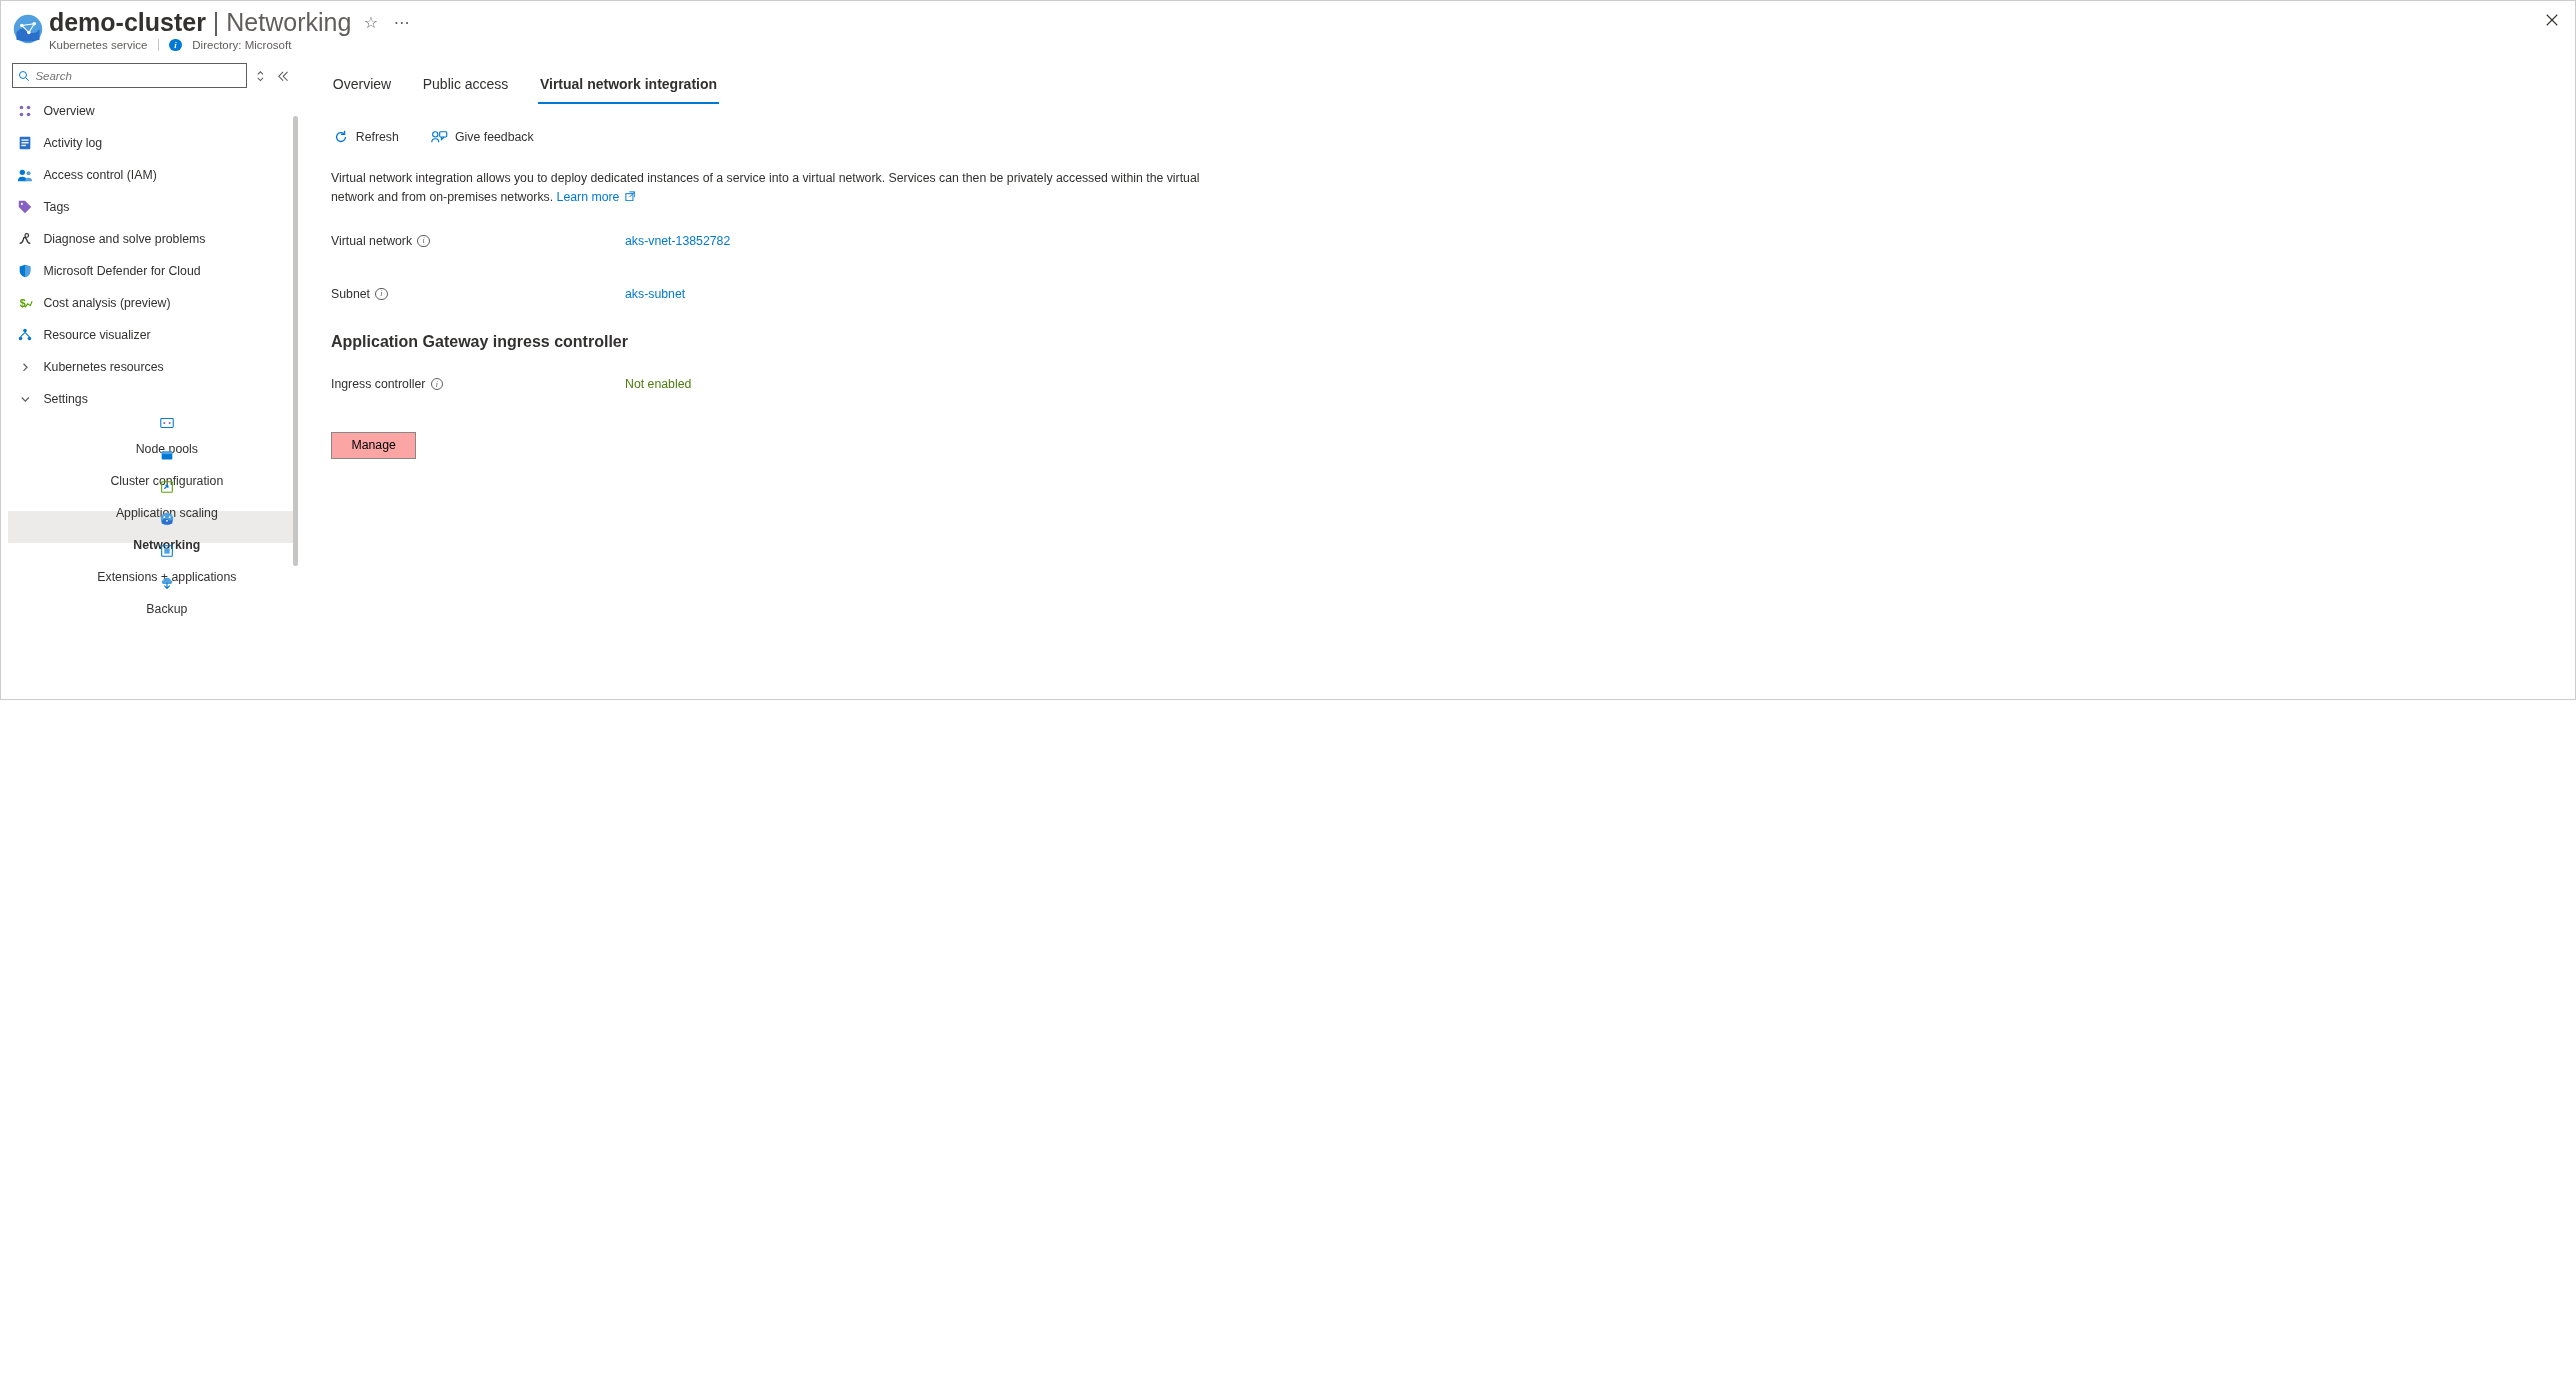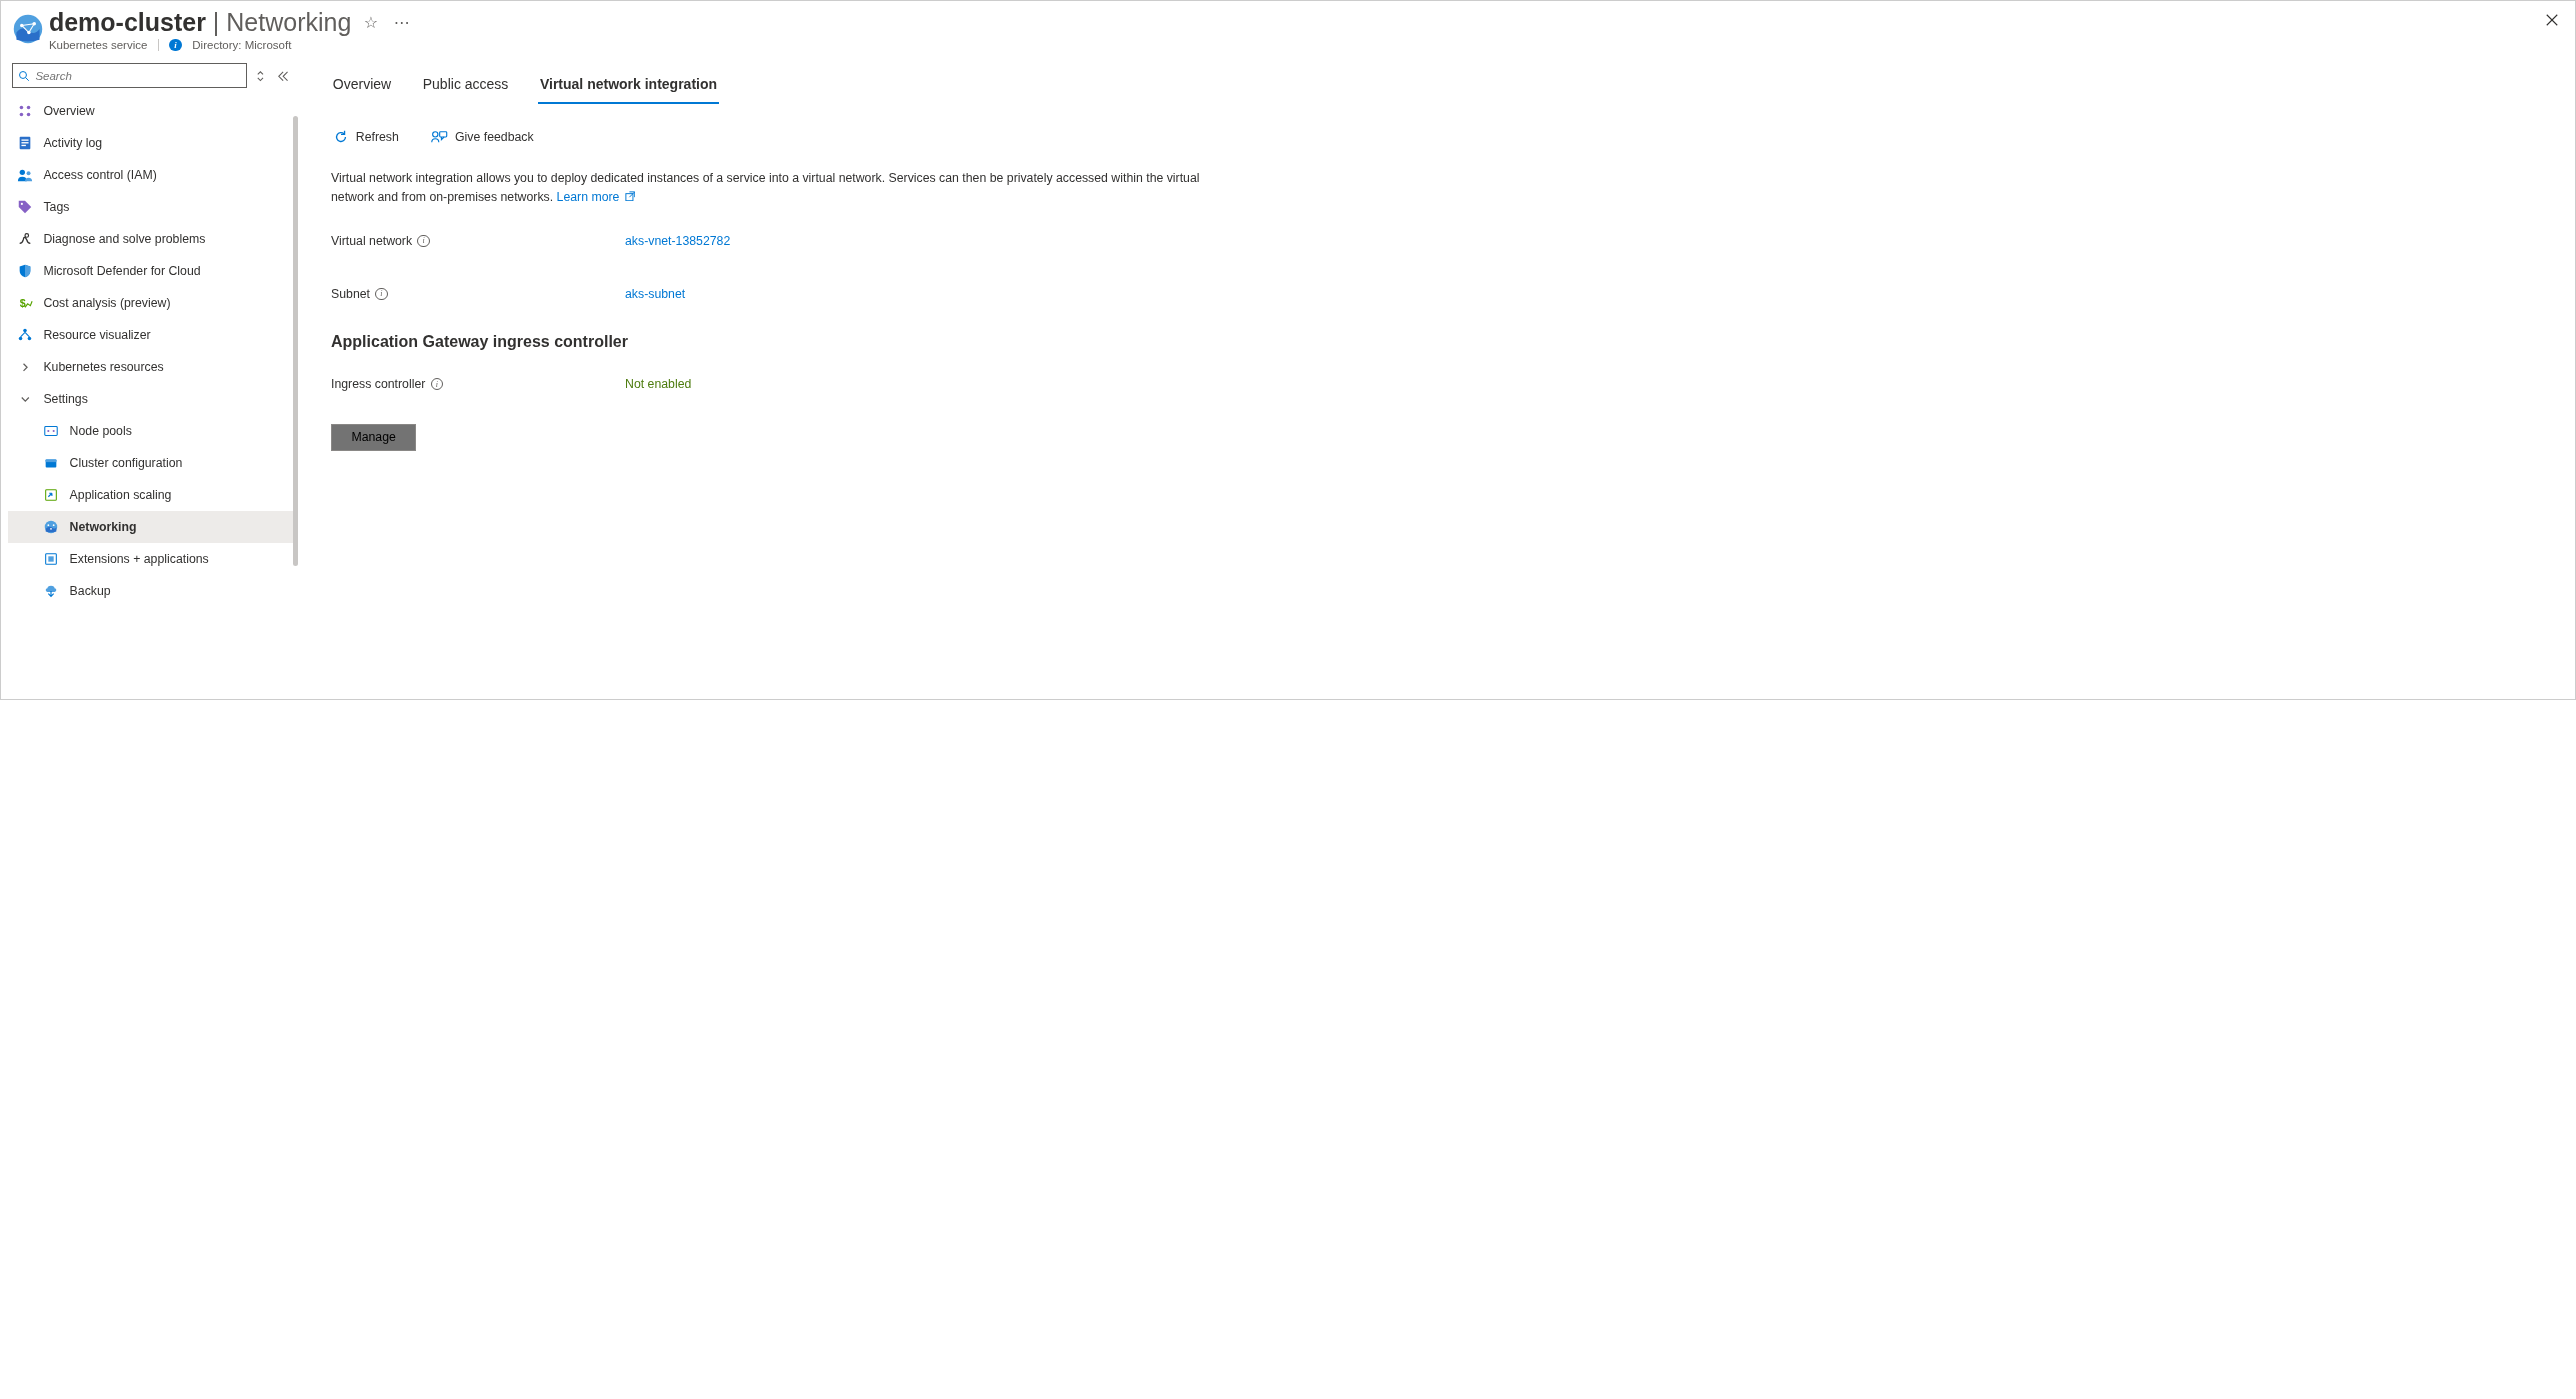--- a/index.html
+++ b/index.html
@@ -132,21 +132,21 @@
       padding: 0 5.3px 0 8.8px;
       gap: 10.6px;
       cursor: pointer;
       font-size: 12.3px;
       color: #323130;
     }
     .nav-item.selected {
       background: #edebe9;
       font-weight: 600;
     }
-    .nav-item.sub { padding-left: 35px; }
+    .nav-item.sub { padding-left: 35px; flex-direction: column; }
     .nav-item .icon {
       width: 16px;
       height: 16px;
       display: inline-flex;
       align-items: center;
       justify-content: center;
       flex-shrink: 0;
     }
     .nav-item.group .icon { color: #605e5c; }
     .scrollbar {
@@ -238,25 +238,25 @@
       color: #605e5c;
     }
     .section-heading {
       font-size: 16px;
       font-weight: 600;
       margin-top: 12.3px;
       margin-bottom: 19.4px;
     }
     .manage-btn {
       border: 0.9px solid #8a8886;
-      background: #737373;
+      background: #fca5a5;
       padding: 5.3px 19.4px;
       font-size: 12.3px;
       cursor: pointer;
-      margin-top: 2px;
+      margin-top: 10px;
     }
     svg { display: block; }
   </style>
 </head>
 <body>
 
 <div class="header">
   <span class="header-icon">
     <svg viewBox="0 0 36 36" width="32" height="32">
       <circle cx="18" cy="18" r="16" fill="#50a0e0"></circle>

